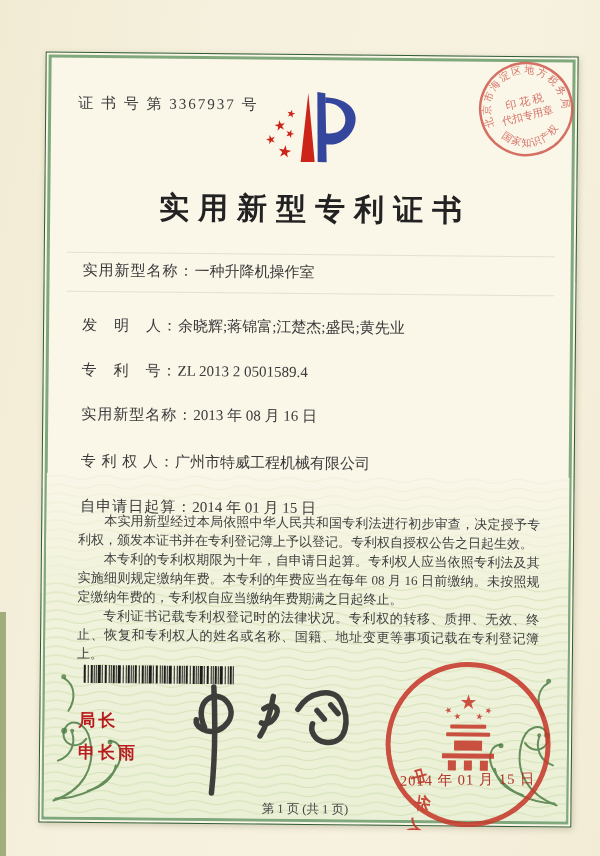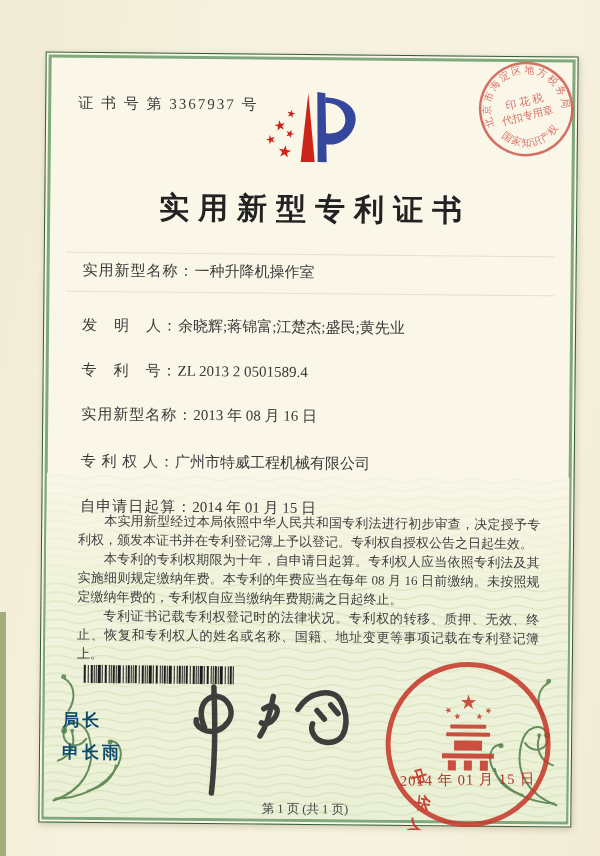--- a/index.html
+++ b/index.html
@@ -24,22 +24,22 @@
   .title{position:absolute;left:0;top:134px;width:100%;text-align:center;font-size:30px;font-weight:700;
          letter-spacing:9px;text-indent:9px;color:#222;z-index:3;}
   .rule{position:absolute;left:22px;width:488px;height:1px;background:#d9d2bc;opacity:.6;z-index:2;}
   .field{position:absolute;left:38px;font-size:15px;color:#3a3a3a;z-index:3;white-space:nowrap;}
   .field .lbl{letter-spacing:1px;}
   .paras{position:absolute;left:36px;top:458px;width:462px;z-index:3;color:#3f3f3f;
          font-size:13px;line-height:19px;text-align:justify;}
   .paras p{margin:0;text-indent:2em;}
   .barcode{position:absolute;left:43px;top:612px;width:154px;height:18px;z-index:3;font-size:0;}
   .barcode i{display:inline-block;height:100%;background:#1c1c1c;vertical-align:top;}
-  .signer{position:absolute;left:22px;z-index:3;font-family:"Liberation Sans","DejaVu Sans",sans-serif;
-          font-weight:700;font-size:17px;color:#0c4a6e;letter-spacing:3px;}
+  .signer{position:absolute;left:38px;z-index:3;font-family:"Liberation Sans","DejaVu Sans",sans-serif;
+          font-weight:700;font-size:17px;color:#b91c1c;letter-spacing:3px;}
   .sig{position:absolute;left:123px;top:624px;width:210px;height:120px;z-index:4;transform:rotate(-3deg);}
   .seal{position:absolute;left:342px;top:602px;width:172px;height:172px;z-index:5;opacity:.92;}
   .seal-date{position:absolute;left:336px;top:714px;width:184px;text-align:center;z-index:6;
              color:#b03225;font-size:14.5px;letter-spacing:1px;transform:rotate(-1.5deg);}
   .tax-stamp{position:absolute;left:432px;top:4px;width:96px;height:96px;z-index:5;
              transform:rotate(-14deg);opacity:.85;}
   .footer{position:absolute;left:0;top:746px;width:100%;text-align:center;font-size:12.5px;color:#444;z-index:3;}
   .flourish{position:absolute;top:588px;width:105px;height:168px;z-index:2;}
   .flourish.left{left:8px;}
   .flourish.right{left:418px;transform:scaleX(-1);}

